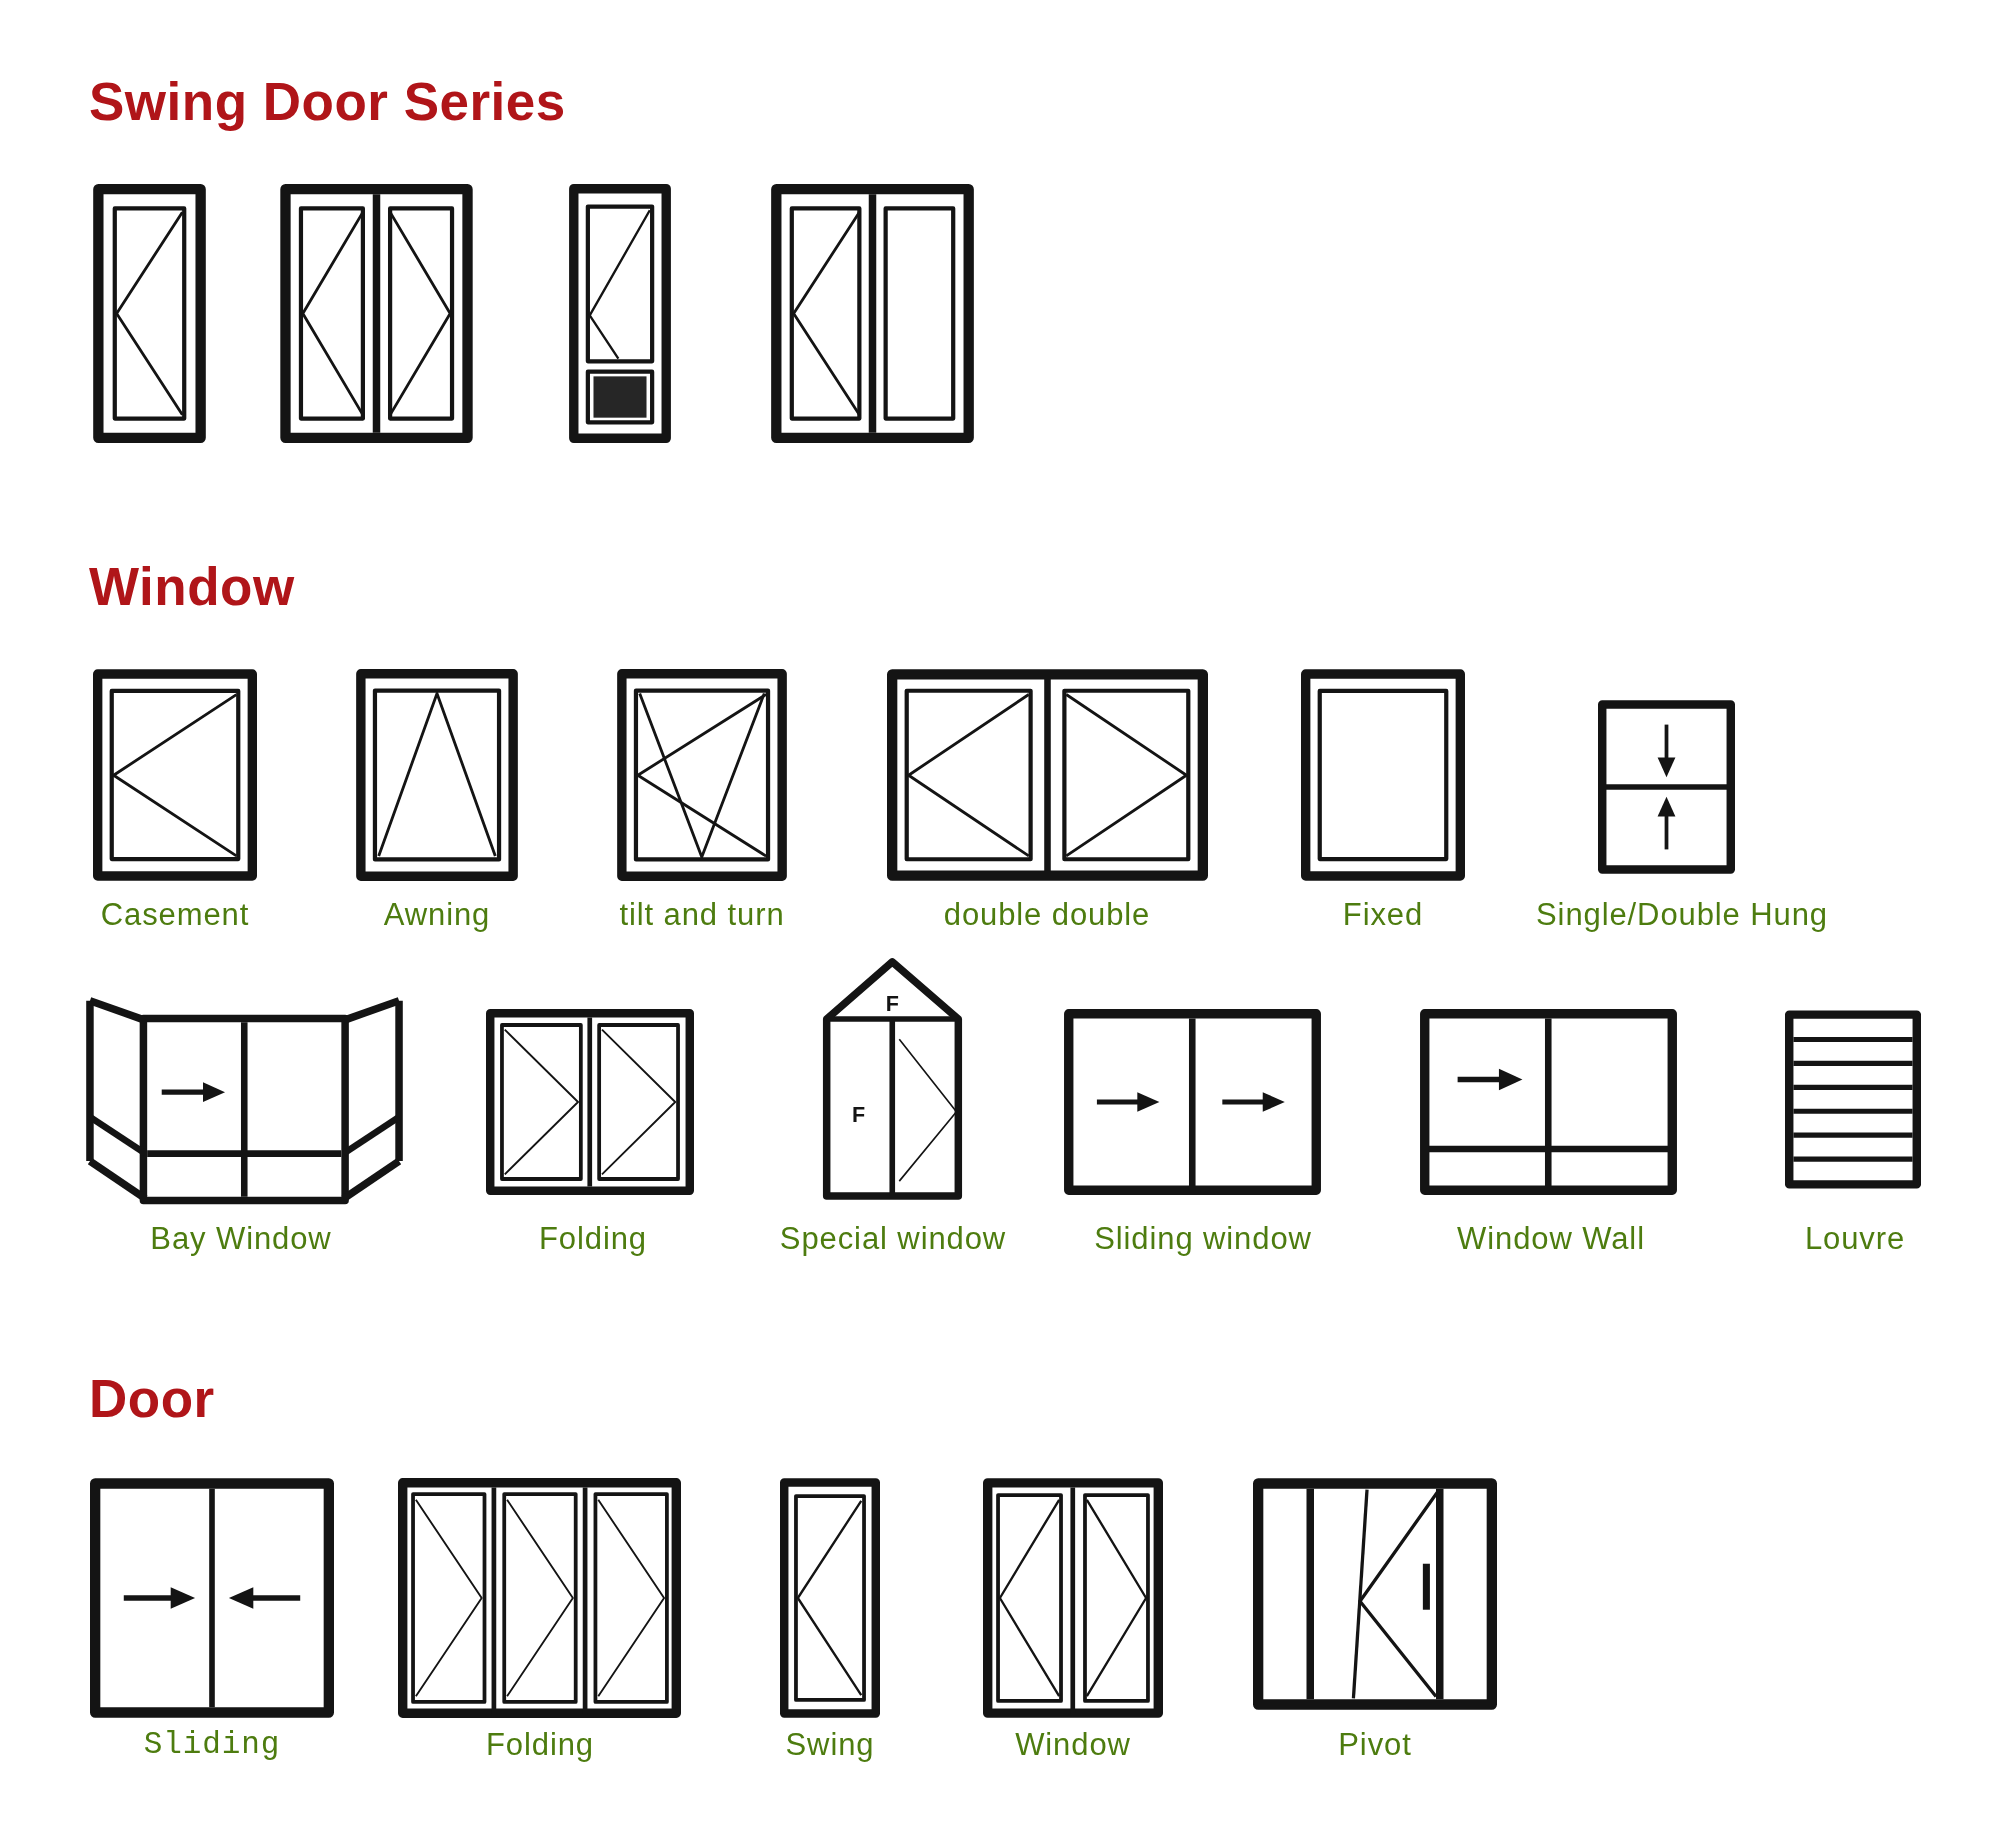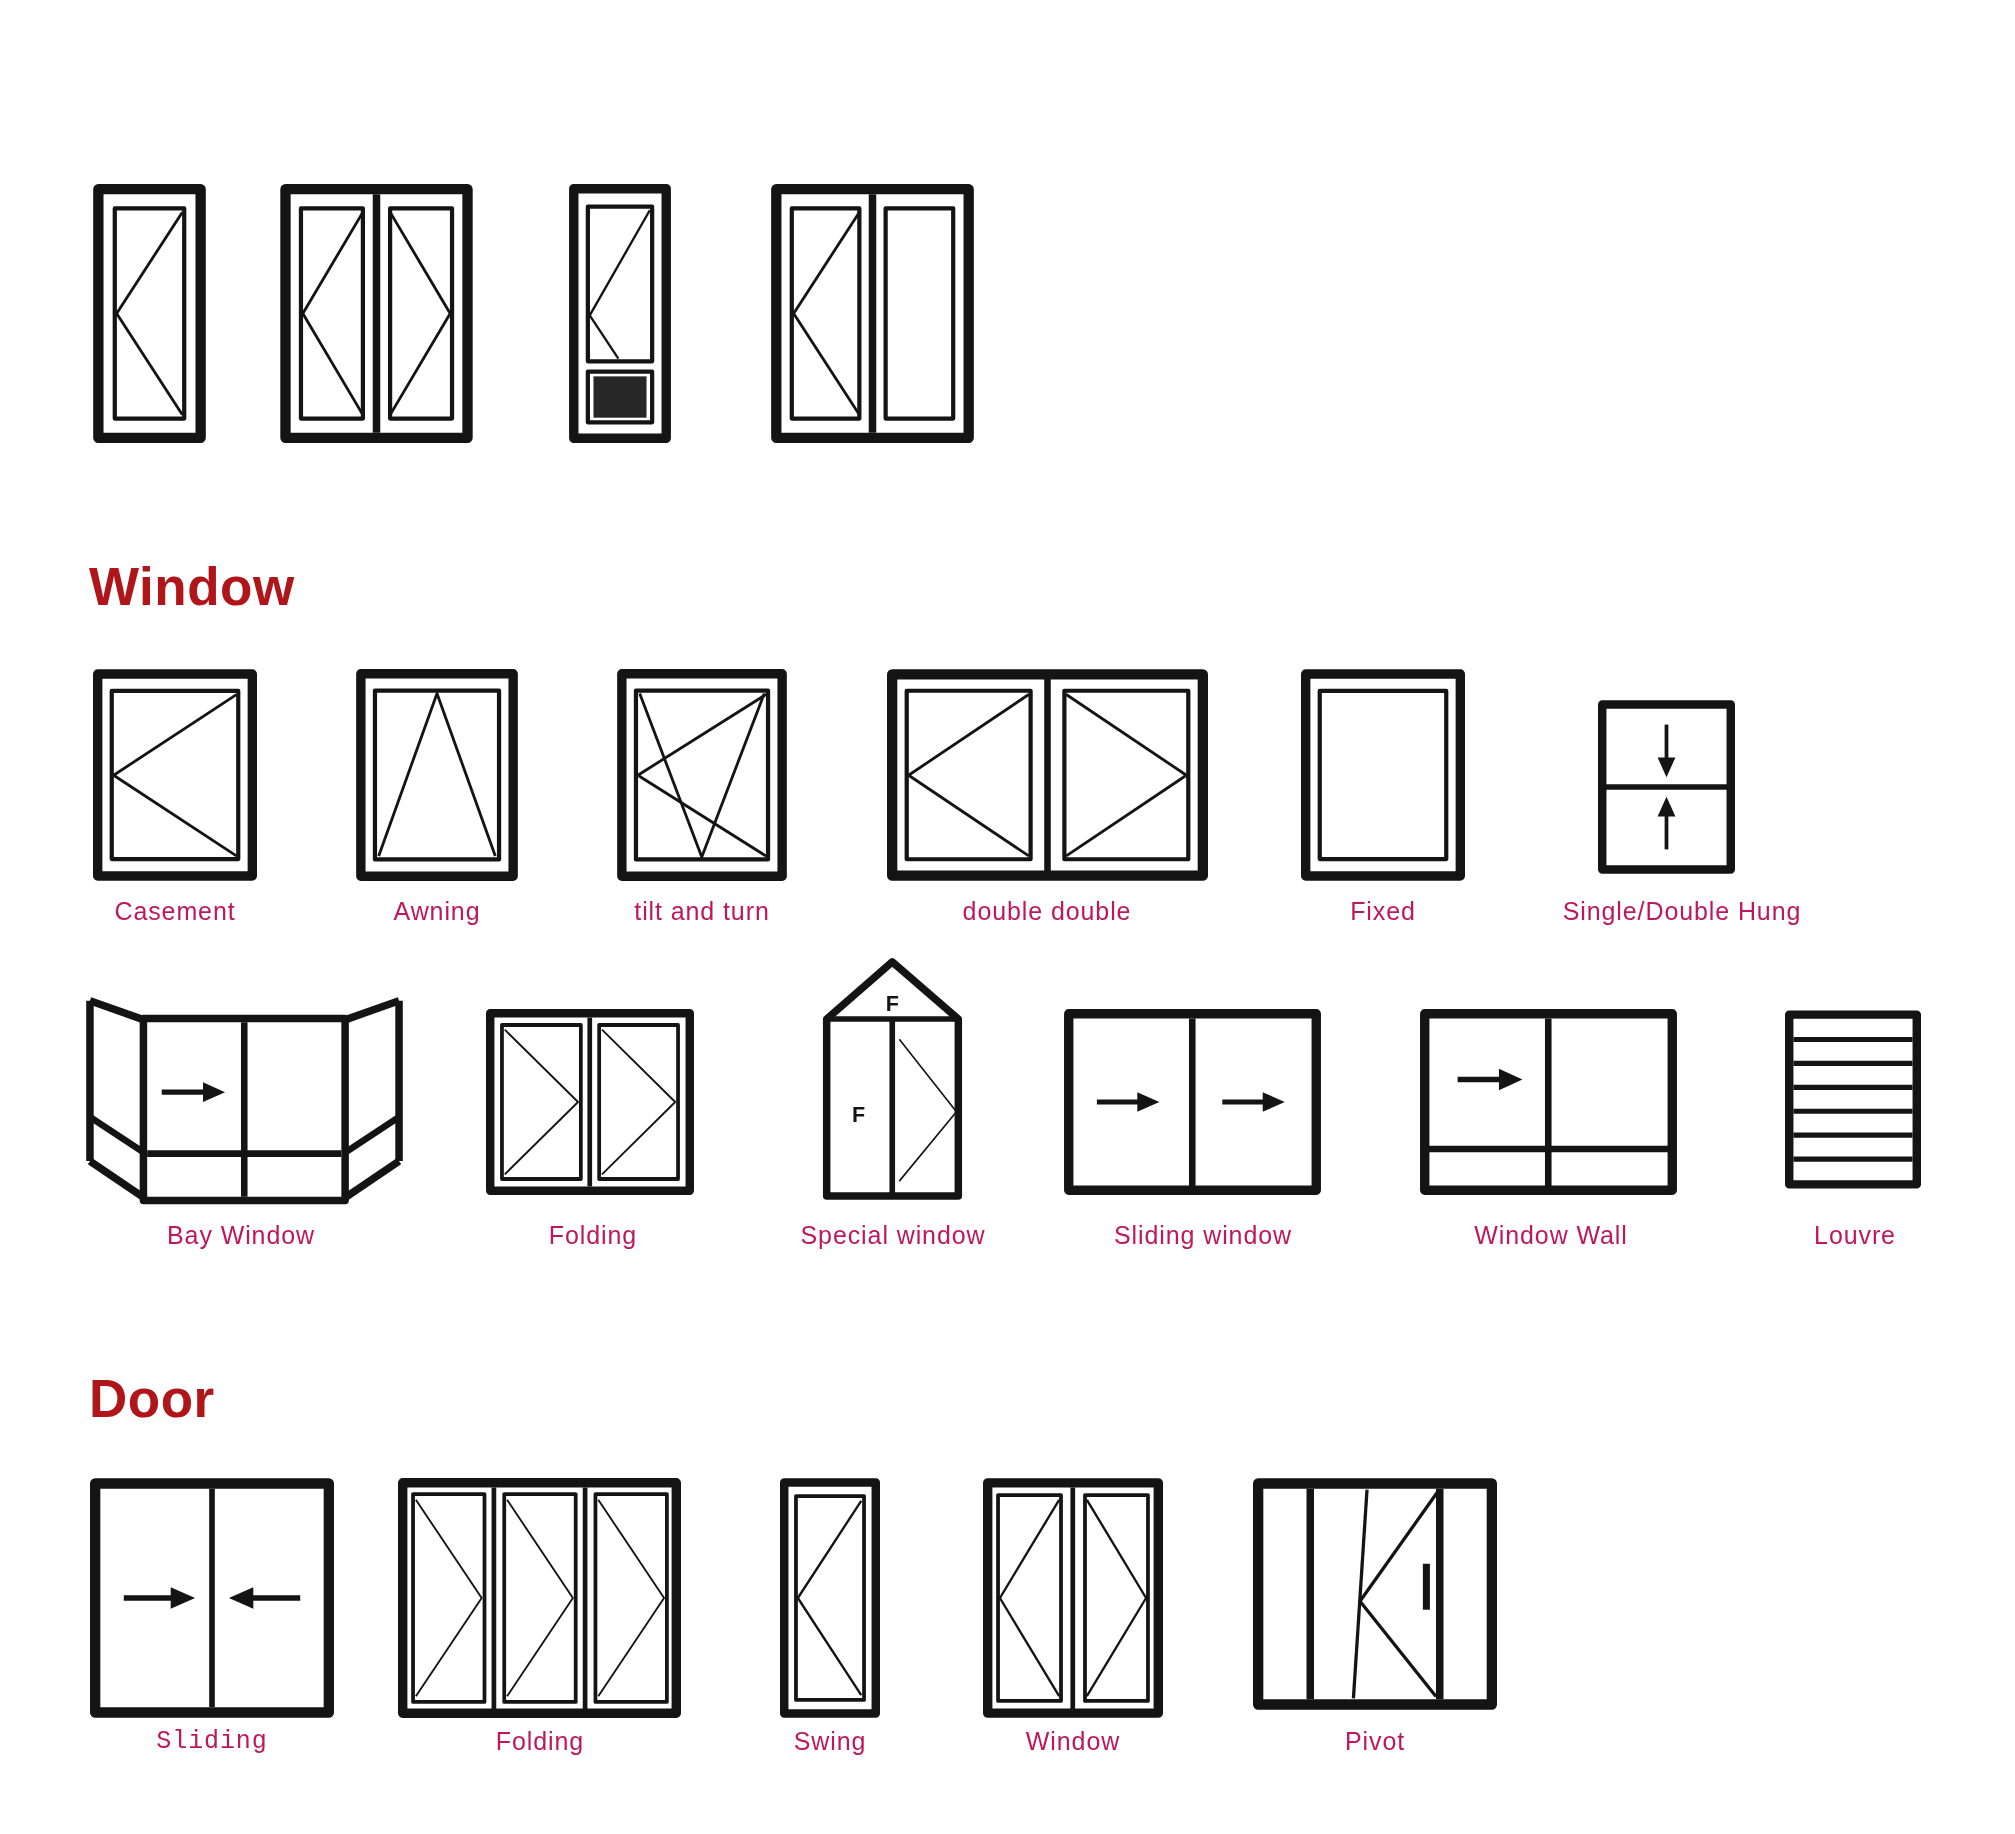--- a/index.html
+++ b/index.html
@@ -13,41 +13,42 @@
   .abs{position:absolute;}
   .heading{
     font-weight:bold;
     font-size:53px;
     line-height:1.1;
     color:#b01519;
     letter-spacing:0.5px;
     white-space:nowrap;
   }
   .lbl{
-    font-size:25px;
-    color:#be185d;
+    font-size:31px;
+    color:#4d7c0f;
     letter-spacing:0.9px;
     white-space:nowrap;
     transform:translateX(-50%);
   }
   svg{display:block;}
   .stroke{stroke:#141414;fill:none;stroke-linejoin:round;}
   .filldark{fill:#262626;stroke:none;}
   .fillblack{fill:#141414;stroke:none;}
   .whitebg{fill:#ffffff;}
   .ftext{
     font-family:"Liberation Sans","DejaVu Sans",sans-serif;
     font-size:46px;font-weight:bold;fill:#141414;
   }
 </style>
 </head>
 <body>
 
 <div id="canvas">
 
+  <div class="abs heading" style="left:89px;top:73px;">Swing Door Series</div>
 
   <svg class="abs" style="left:93px;top:184px;" width="113" height="259" viewBox="0 0 240 552">
     <rect class="stroke" x="11" y="11" width="218" height="530" stroke-width="22"></rect>
     <rect class="stroke" x="46" y="52" width="148" height="448" stroke-width="9"></rect>
     <path class="stroke" d="M190 60 L50 276 L190 492" stroke-width="6"></path>
   </svg>
 
   <svg class="abs" style="left:280px;top:184px;" width="193" height="259" viewBox="0 0 410 552">
     <rect class="stroke" x="11" y="11" width="388" height="530" stroke-width="22"></rect>
     <line class="stroke" x1="205" y1="22" x2="205" y2="530" stroke-width="16"></line>

